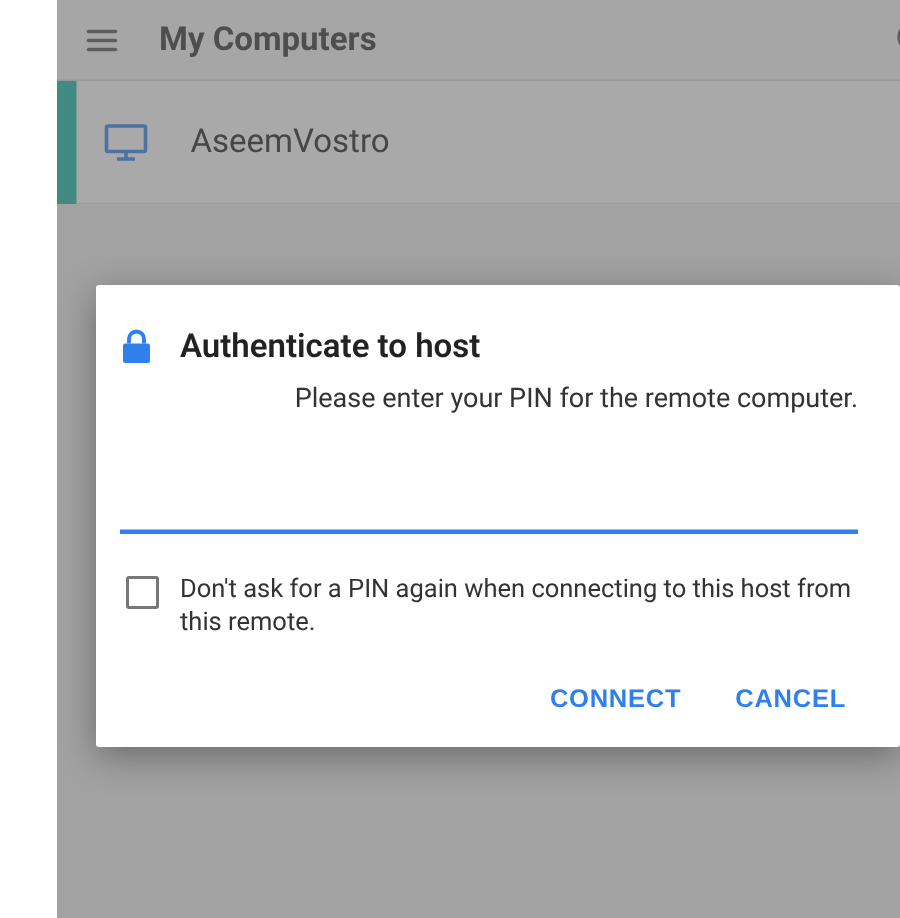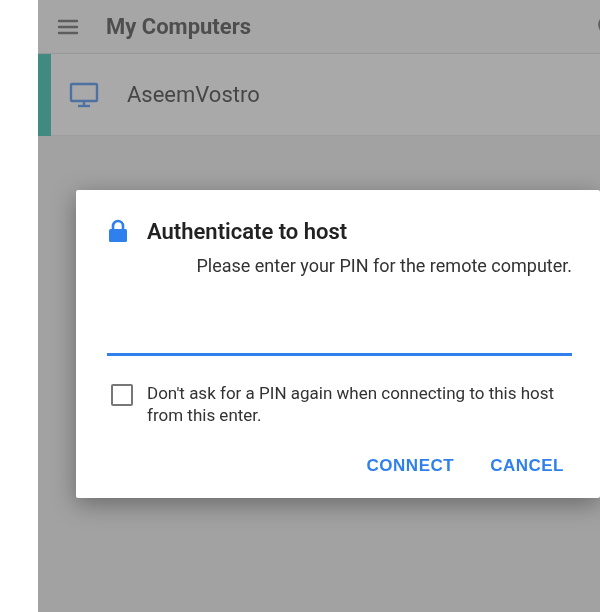--- a/index.html
+++ b/index.html
@@ -36,26 +36,26 @@
     .filler { background:#eee; height:calc(612px - 54px - 82px); }
 
     .scrim {
       position: absolute;
       inset: 0;
       background: rgba(100,100,100,0.55);
     }
 
     .dialog {
       position: absolute;
-      left: 38px;
+      left: 26px;
       right: 38px;
       top: 190px;
       background: #fff;
       box-shadow: 0 6px 24px rgba(0,0,0,0.35);
-      padding: 28px 28px 16px 31px;
+      padding: 28px 28px 16px 16px;
       border-radius: 2px;
     }
     .dlg-header { display:flex; align-items:center; margin-bottom: 10px; }
     .dlg-header .lock { color:#2F80ED; width:26px; height:26px; display:flex; align-items:center; }
     .dlg-header .dlg-title { margin-left: 14px; font-size: 22px; font-weight: 600; color:#222; }
     .dlg-msg { font-size: 18px; color:#333; line-height: 1.35; margin-bottom: 30px; text-align: right; }
     .pin-field {
       height: 48px;
       border: none;
       border-bottom: 3px solid #2F80ED;
@@ -139,21 +139,21 @@
           <rect x="2" y="10" width="18" height="13" rx="1.5"></rect>
           <path d="M6 10 V7 a5 5 0 0 1 10 0 V10" fill="none" stroke="currentColor" stroke-width="2.6"></path>
         </svg>
       </div>
       <div class="dlg-title">Authenticate to host</div>
     </div>
     <div class="dlg-msg">Please enter your PIN for the remote computer.</div>
     <div class="pin-field"></div>
     <div class="checkbox-row">
       <div class="checkbox"></div>
-      <div class="checkbox-label">Don't ask for a PIN again when connecting to this host from this enter.</div>
+      <div class="checkbox-label">Don't ask for a PIN again when connecting to this host from this remote.</div>
     </div>
     <div class="dlg-actions">
       <button class="flat-btn">CONNECT</button>
       <button class="flat-btn">CANCEL</button>
     </div>
   </div>
 
   <div class="watermark">wsxwsx.com</div>
 
 </div>

